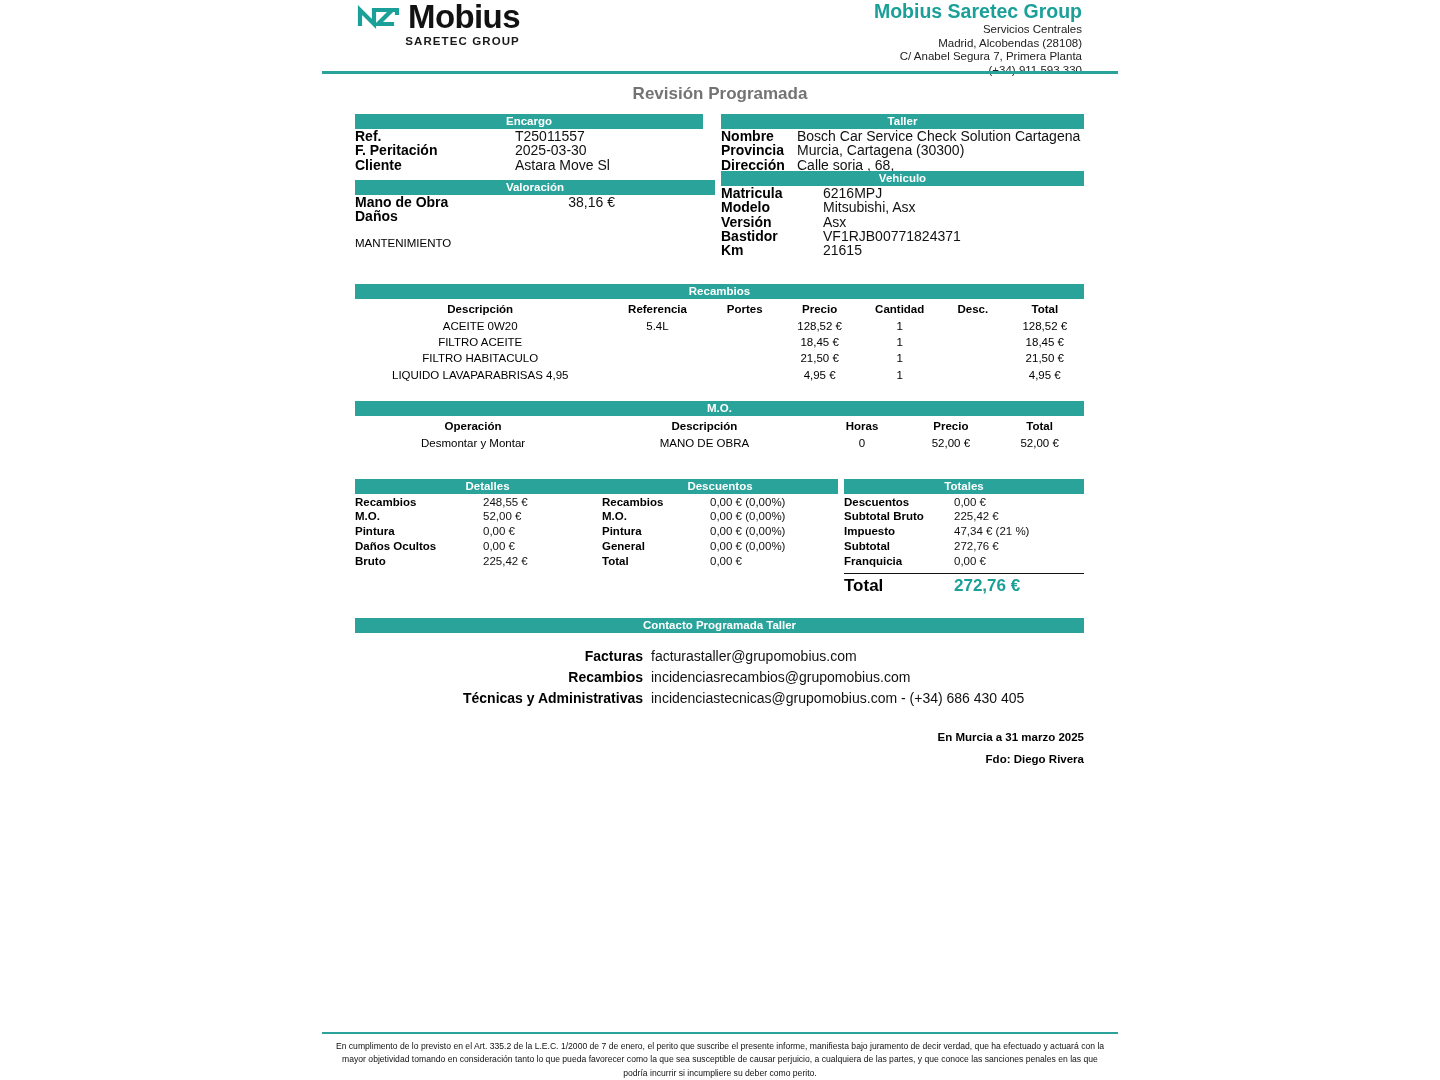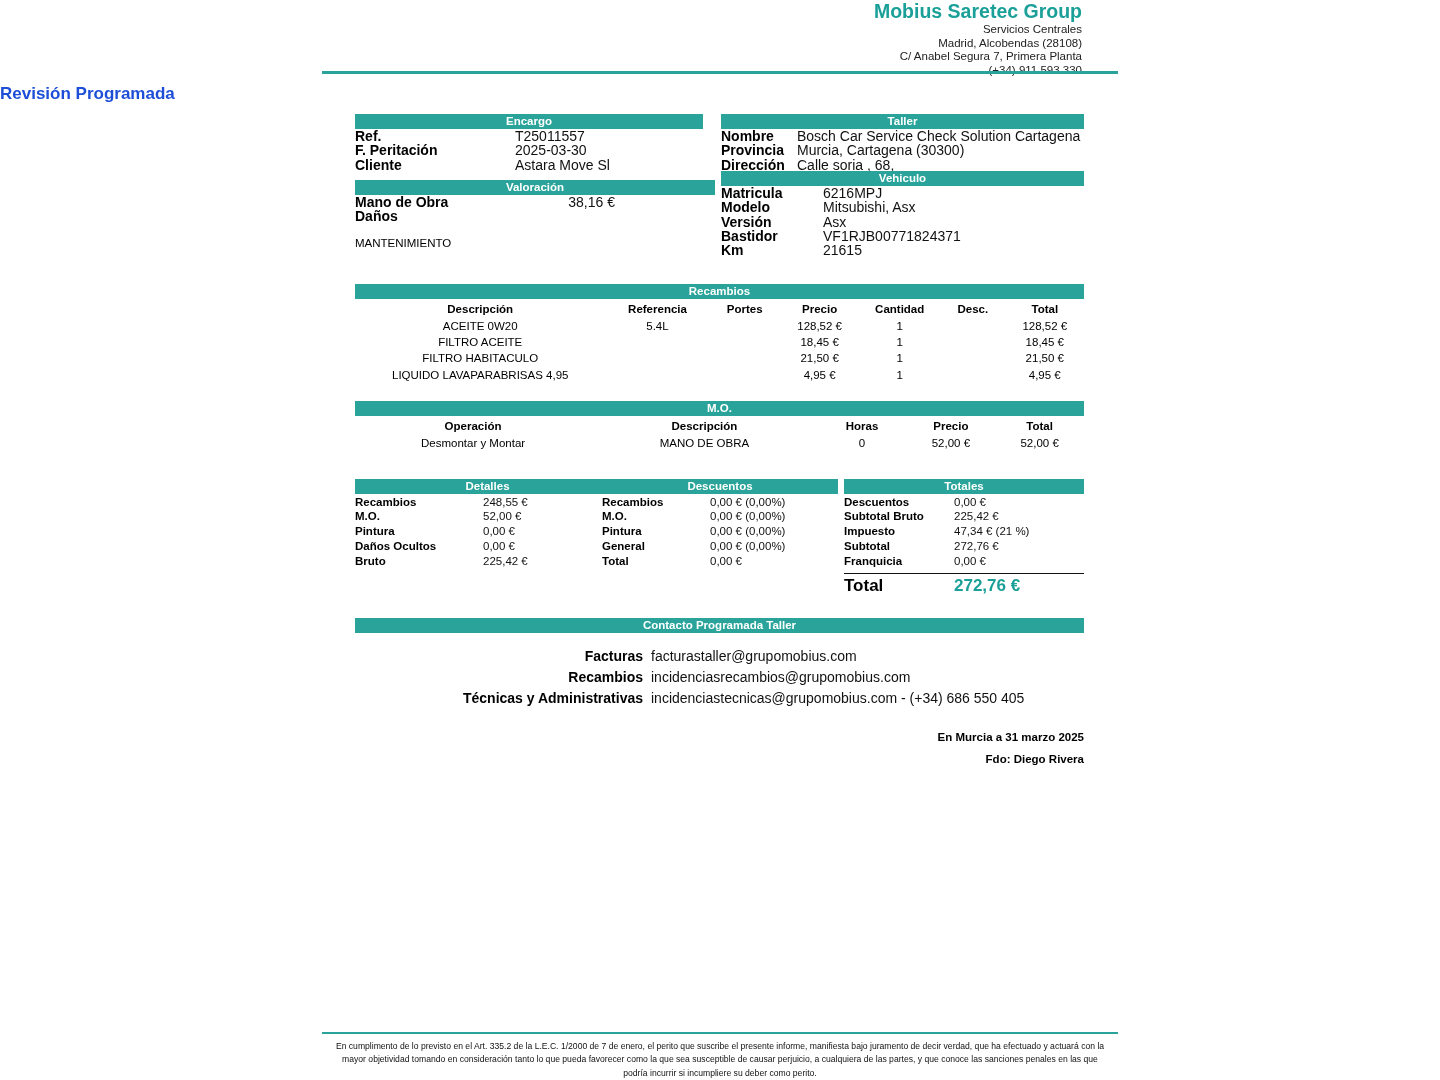--- a/index.html
+++ b/index.html
@@ -88,24 +88,24 @@
     width: 796px;
     height: 3px;
     background: #2aa49b;
   }
   
   .doc-title {
     position: absolute;
     left: 0;
     top: 84px;
     width: 1440px;
-    text-align: left;
+    text-align: center;
     font-size: 17px;
     font-weight: bold;
-    color: #1d4ed8;
+    color: #737373;
   }
   
   .band {
     background: #2aa49b;
     color: #ffffff;
     font-size: 11.5px;
     font-weight: bold;
     text-align: center;
     line-height: 15px;
     height: 15px;
@@ -256,20 +256,31 @@
     color: #111;
   }
 </style>
 </head>
 <body>
 
 <div class="page">
 
   <div class="header">
 
+    <div class="logo-block">
+      <div class="logo-row">
+        <svg class="logo-mark" viewBox="0 0 44 30">
+          <path d="M4 22 L4 8 L18 22 L18 8" fill="none" stroke="#1aa098" stroke-width="4.2" stroke-linecap="square"></path>
+          <path d="M22 8 L36 8 L22 22 L36 22" fill="none" stroke="#1aa098" stroke-width="4.2" stroke-linecap="square"></path>
+          <path d="M36 8 L41 8 L41 13" fill="none" stroke="#1aa098" stroke-width="4.2"></path>
+        </svg>
+        <span class="logo-word">Mobius</span>
+      </div>
+      <div class="logo-sub">SARETEC GROUP</div>
+    </div>
 
     <div class="company-block">
       <div class="company-name">Mobius Saretec Group</div>
       <div class="company-line">Servicios Centrales</div>
       <div class="company-line">Madrid, Alcobendas (28108)</div>
       <div class="company-line">C/ Anabel Segura 7, Primera Planta</div>
       <div class="company-line">(+34) 911 593 330</div>
     </div>
   </div>
   <div class="head-rule"></div>
@@ -506,21 +517,21 @@
       <div class="contact-row">
         <span class="contact-label">Facturas</span>
         <span class="contact-val">facturastaller@grupomobius.com</span>
       </div>
       <div class="contact-row">
         <span class="contact-label">Recambios</span>
         <span class="contact-val">incidenciasrecambios@grupomobius.com</span>
       </div>
       <div class="contact-row">
         <span class="contact-label">Técnicas y Administrativas</span>
-        <span class="contact-val">incidenciastecnicas@grupomobius.com - (+34) 686 550 405</span>
+        <span class="contact-val">incidenciastecnicas@grupomobius.com - (+34) 686 430 405</span>
       </div>
     </div>
   </div>
 
   <div class="sig">
     <div>En Murcia a 31 marzo 2025</div>
     <div>Fdo: Diego Rivera</div>
   </div>
 
   <div class="foot-rule"></div>

